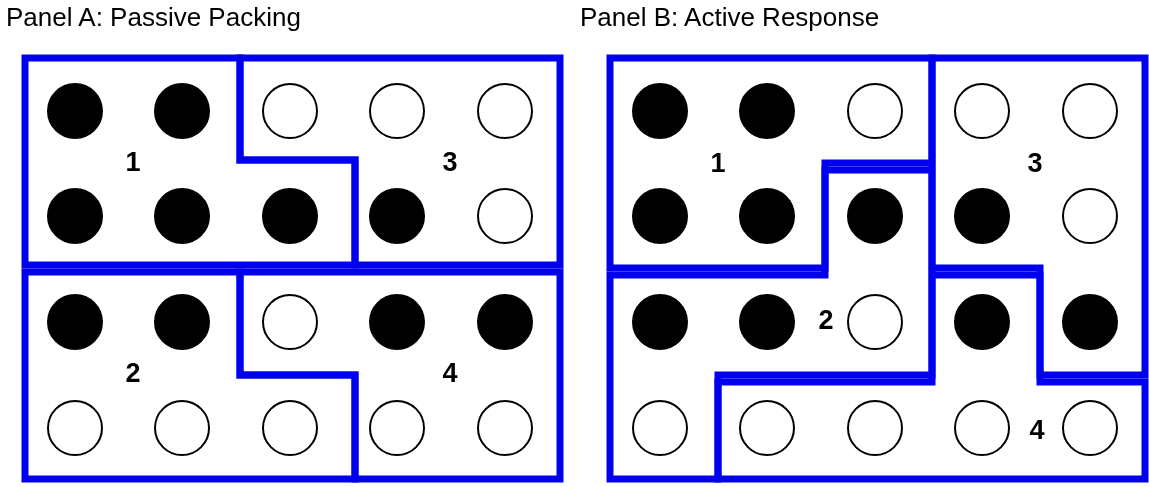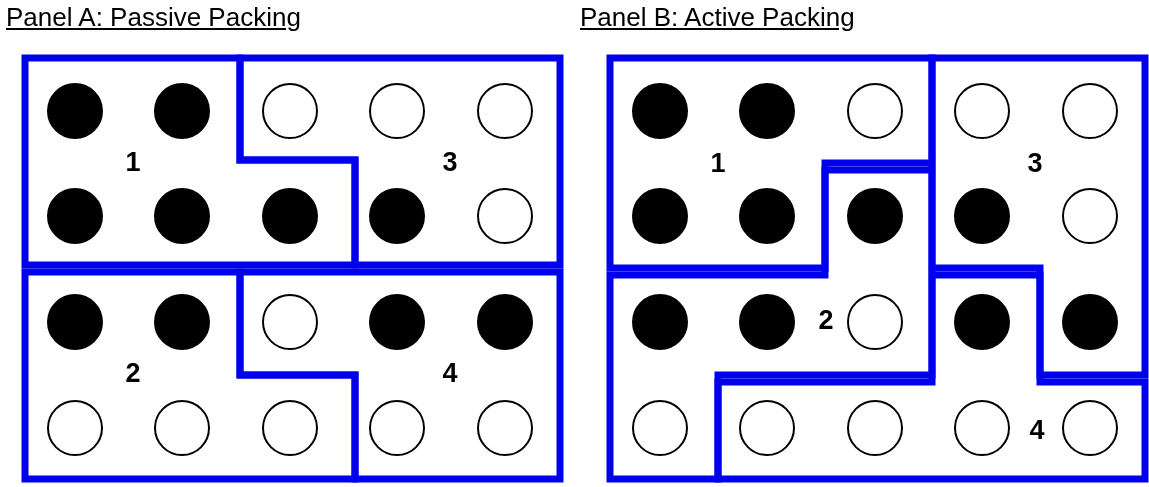--- a/index.html
+++ b/index.html
@@ -13,21 +13,20 @@
   #figure-root{position:relative;width:1149px;height:487px;}
   .panel{position:absolute;top:0;height:487px;width:575px;}
   #panel-a{left:0;}
   #panel-b{left:574px;}
   .panel-title{
     position:absolute;left:6px;top:0px;
     font-size:26px;line-height:34px;
     letter-spacing:0px;
     white-space:nowrap;
     color:#000000;
-    text-decoration:underline;
   }
   .panel-canvas{position:absolute;left:0;top:0;width:575px;height:487px;}
   svg{display:block;}
   .region-label{
     font-family:"Liberation Sans","DejaVu Sans",sans-serif;
     font-size:27px;font-weight:bold;fill:#000000;
     text-anchor:middle;dominant-baseline:middle;
   }
 </style>
 </head>
@@ -79,21 +78,21 @@
       </g>
 
       <text class="region-label" x="133" y="164">1</text>
       <text class="region-label" x="450" y="164">3</text>
       <text class="region-label" x="133" y="375">2</text>
       <text class="region-label" x="450" y="375">4</text>
     </svg>
   </div>
 
   <div class="panel" id="panel-b">
-    <div class="panel-title">Panel B: Active Packing</div>
+    <div class="panel-title">Panel B: Active Response</div>
 
     <svg class="panel-canvas" viewBox="0 0 575 487" width="575" height="487">
 
       <g fill="none" stroke="#0000ee" stroke-width="7" stroke-linejoin="miter" stroke-linecap="square">
 
         <path d="M 36,58 L 358,58 L 358,163 L 251,163 L 251,268 L 36,268 Z"></path>
 
         <path d="M 358,58 L 571,58 L 571,375 L 466,375 L 466,268 L 358,268 Z"></path>
 
         <path d="M 36,275 L 251,275 L 251,170 L 358,170 L 358,375 L 144,375 L 144,479 L 36,479 Z"></path>

